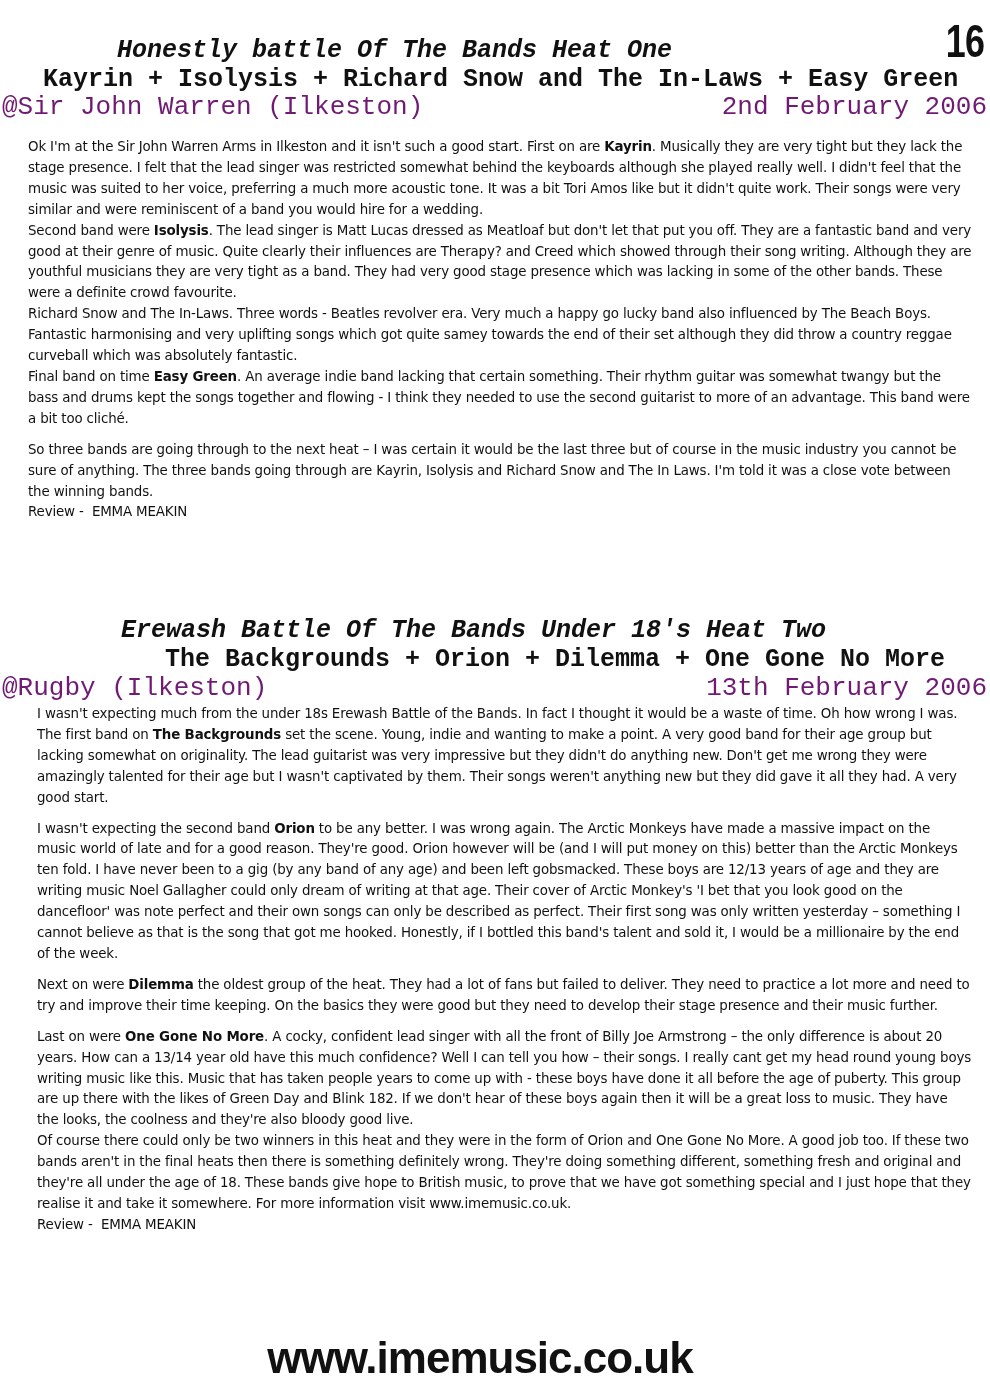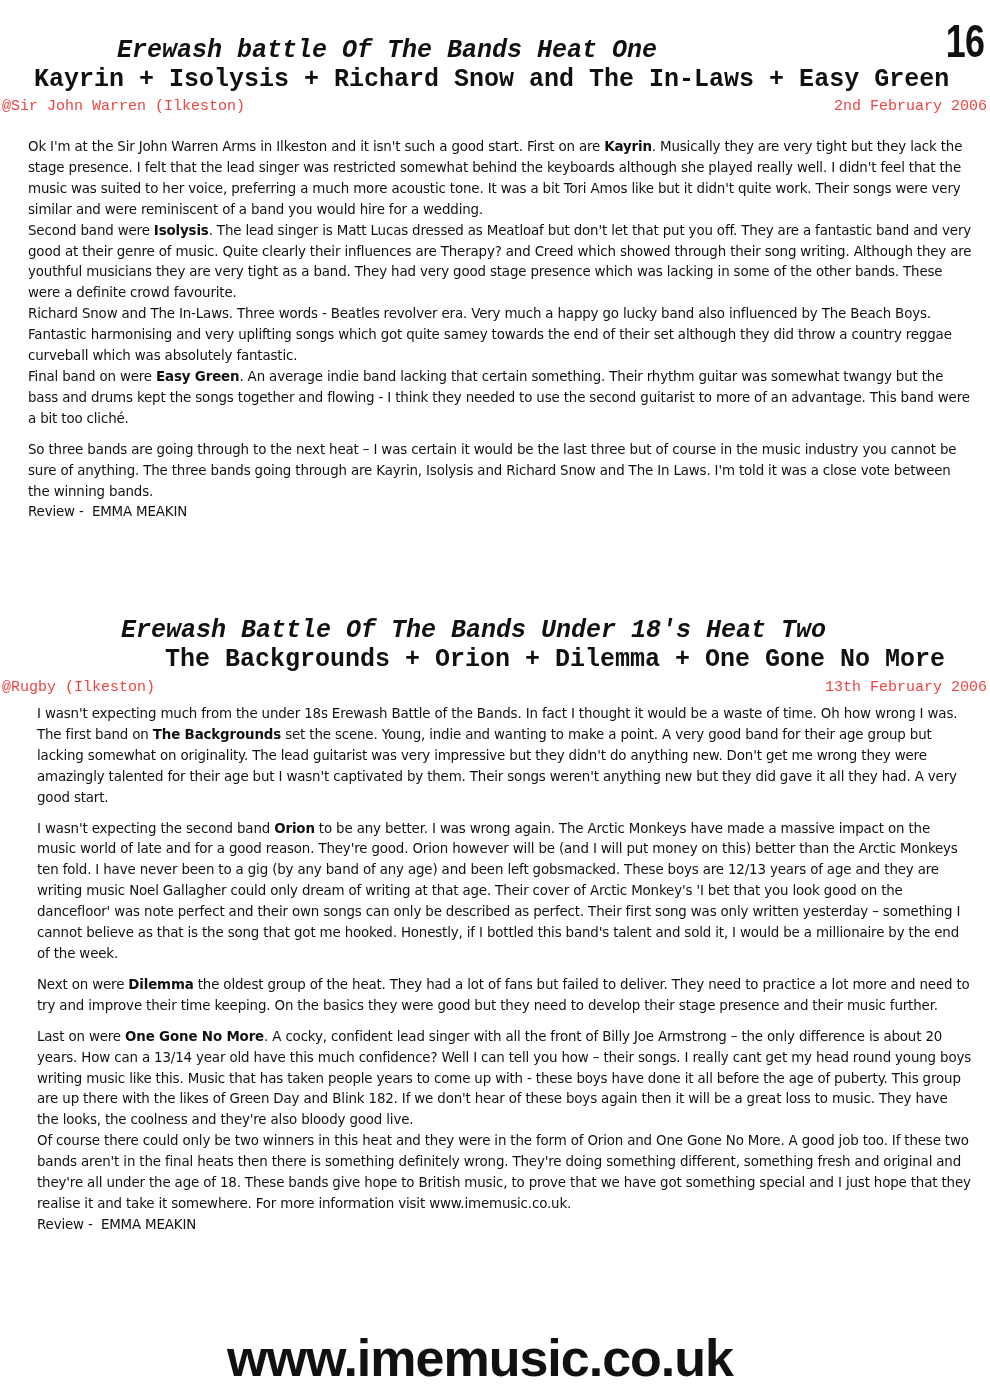--- a/index.html
+++ b/index.html
@@ -18,65 +18,65 @@
   .heading {
     font-family: "Liberation Mono", monospace;
     font-weight: bold; color: #111;
     white-space: nowrap;
   }
   .h-title { font-style: italic; font-size: 25px; line-height: 30px; }
   .h-bands { font-size: 25px; line-height: 30px; }
   .venue-row {
     display: flex; justify-content: space-between; align-items: baseline;
     font-family: "Liberation Mono", monospace;
-    font-size: 15px; line-height: 24px; color: #ef4444;
+    font-size: 26px; line-height: 24px; color: #701a75;
   }
   .s1-title { position: absolute; left: 117px; top: 36px; }
-  .s1-bands { position: absolute; left: 34px; top: 65px; }
+  .s1-bands { position: absolute; left: 43px; top: 65px; }
   .s1-venue { position: absolute; left: 2px; right: 3px; top: 95px; }
   .s2-title { position: absolute; left: 121px; top: 616px; }
   .s2-bands { position: absolute; left: 117px; top: 645px; margin-left: 48px; }
   .s2-venue { position: absolute; left: 2px; right: 3px; top: 676px; gap: 48px; }
 
   .body-text {
     position: absolute; left: 28px; width: 944px;
     font-family: "DejaVu Sans", sans-serif;
     font-size: 13.4px; line-height: 20.9px;
     letter-spacing: -0.15px;
   }
   .s1-body { top: 137px; }
   .s2-body { top: 704px; left: 37px; width: 935px; }
   .body-text p { margin: 0; }
   .body-text p.gap { margin-top: 10px; }
   .body-text b { font-weight: bold; }
 
   .footer-url {
     position: absolute; left: 0; right: 0; top: 1330px; text-align: center;
     font-family: "Liberation Sans", sans-serif; font-weight: bold;
-    font-size: 52px; line-height: 56px; letter-spacing: -1px;
+    font-size: 44px; line-height: 56px; letter-spacing: -1px;
     padding-right: 30px;
   }
 </style>
 </head>
 <body>
 
 <div class="page-number">16</div>
 
 <section>
-  <div class="heading h-title s1-title">Erewash battle Of The Bands Heat One</div>
+  <div class="heading h-title s1-title">Honestly battle Of The Bands Heat One</div>
   <div class="heading h-bands s1-bands">Kayrin + Isolysis + Richard Snow and The In-Laws + Easy Green</div>
   <div class="venue-row s1-venue">
     <span>@Sir John Warren (Ilkeston)</span>
     <span>2nd February 2006</span>
   </div>
   <div class="body-text s1-body">
     <p><span>Ok I'm at the Sir John Warren Arms in Ilkeston and it isn't such a good start. First on are </span><b>Kayrin</b><span>. Musically they are very tight but they lack the stage presence. I felt that the lead singer was restricted somewhat behind the keyboards although she played really well. I didn't feel that the music was suited to her voice, preferring a much more acoustic tone. It was a bit Tori Amos like but it didn't quite work. Their songs were very similar and were reminiscent of a band you would hire for a wedding.</span></p>
     <p><span>Second band were </span><b>Isolysis</b><span>. The lead singer is Matt Lucas dressed as Meatloaf but don't let that put you off. They are a fantastic band and very good at their genre of music. Quite clearly their influences are Therapy? and Creed which showed through their song writing. Although they are youthful musicians they are very tight as a band. They had very good stage presence which was lacking in some of the other bands. These were a definite crowd favourite.</span></p>
     <p><span>Richard Snow and The In-Laws. Three words - Beatles revolver era. Very much a happy go lucky band also influenced by The Beach Boys. Fantastic harmonising and very uplifting songs which got quite samey towards the end of their set although they did throw a country reggae curveball which was absolutely fantastic.</span></p>
-    <p><span>Final band on were </span><b>Easy Green</b><span>. An average indie band lacking that certain something. Their rhythm guitar was somewhat twangy but the bass and drums kept the songs together and flowing - I think they needed to use the second guitarist to more of an advantage. This band were a bit too cliché.</span></p>
+    <p><span>Final band on time </span><b>Easy Green</b><span>. An average indie band lacking that certain something. Their rhythm guitar was somewhat twangy but the bass and drums kept the songs together and flowing - I think they needed to use the second guitarist to more of an advantage. This band were a bit too cliché.</span></p>
     <p class="gap"><span>So three bands are going through to the next heat – I was certain it would be the last three but of course in the music industry you cannot be sure of anything. The three bands going through are Kayrin, Isolysis and Richard Snow and The In Laws. I'm told it was a close vote between the winning bands.</span></p>
     <p style="white-space:pre">Review -  EMMA MEAKIN</p>
   </div>
 </section>
 
 <section>
   <div class="heading h-title s2-title">Erewash Battle Of The Bands Under 18's Heat Two</div>
   <div class="heading h-bands s2-bands">The Backgrounds + Orion + Dilemma + One Gone No More</div>
   <div class="venue-row s2-venue">
     <span>@Rugby (Ilkeston)</span>

